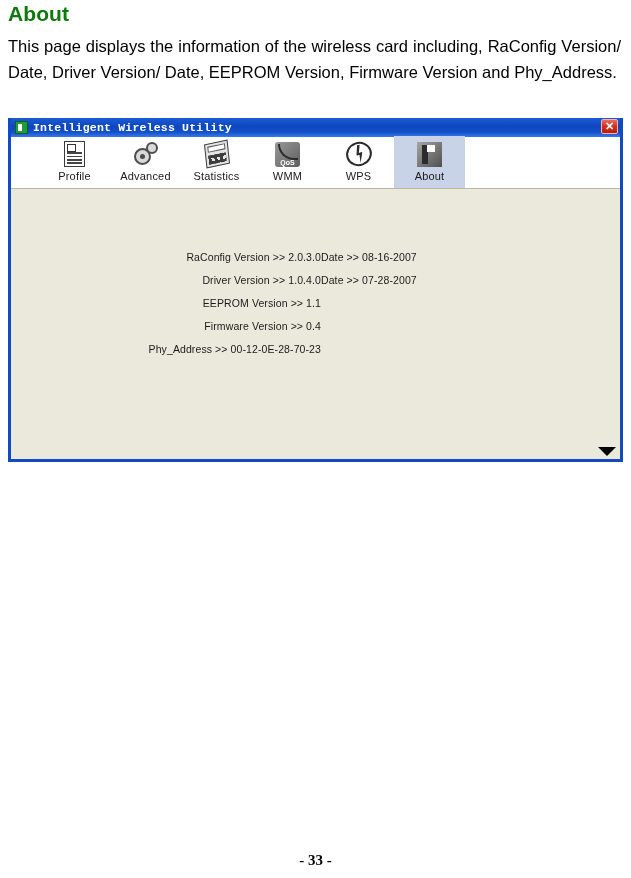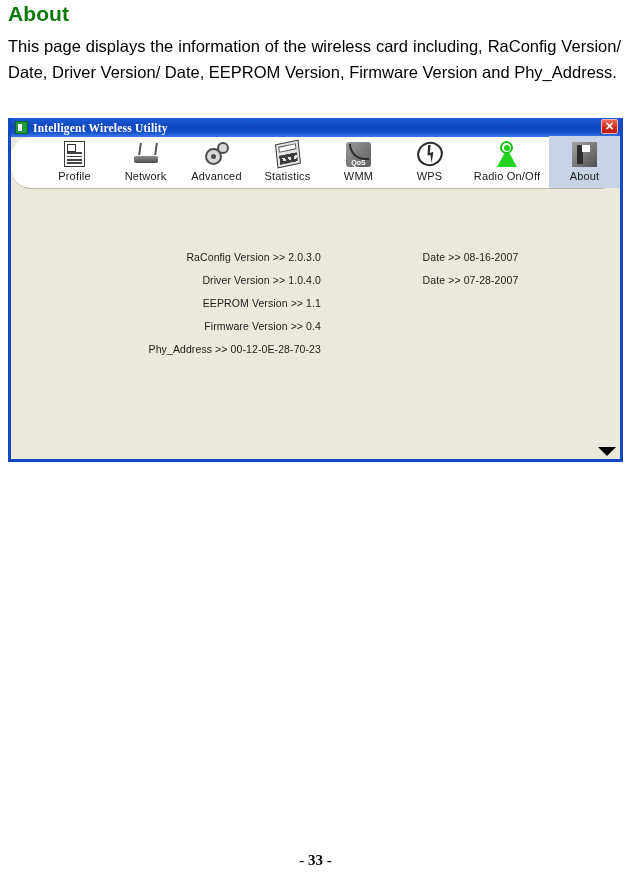--- a/index.html
+++ b/index.html
@@ -71,21 +71,21 @@
   }
   .titlebar-icon::after {
     content: "";
     position: absolute;
     left: 2px; top: 2px;
     width: 4px; height: 7px;
     background: #ffffff;
   }
   .titlebar-text {
     color: #ffffff;
-    font-family: Liberation Serif, serif;
+    font-family: Liberation Mono, monospace;
     font-size: 11.5px;
     font-weight: bold;
     letter-spacing: 0.2px;
     white-space: nowrap;
   }
   .titlebar-close {
     position: absolute;
     right: 2px;
     top: 1px;
     width: 17px;
@@ -108,21 +108,20 @@
   
   .toolbar {
     height: 52px;
     background: #ffffff;
     border-bottom: 1px solid #b9b6a4;
     display: flex;
     align-items: flex-end;
     padding-left: 28px;
     box-sizing: border-box;
     position: relative;
-    border-radius: 20px;
   }
   .tool {
     width: 71px;
     height: 52px;
     display: flex;
     flex-direction: column;
     align-items: center;
     justify-content: flex-start;
     padding-top: 3px;
     box-sizing: border-box;
@@ -361,21 +360,21 @@
     vertical-align: middle;
     white-space: nowrap;
     letter-spacing: 0.1px;
   }
   .col-left {
     width: 310px;
     text-align: right;
     padding-right: 2px;
   }
   .col-right {
-    text-align: center;
+    text-align: left;
     padding-left: 50px;
   }
   .sep { padding: 0 3px; }
 
   .scroll-arrow {
     position: absolute;
     right: 4px;
     bottom: 3px;
     width: 0; height: 0;
     border-left: 9px solid transparent;
@@ -415,26 +414,20 @@
 
   <div class="toolbar">
 
     <div class="tool">
       <span class="glyph">
           <span class="ic-profile"></span>
         </span>
       <span class="label">Profile</span>
     </div>
 
-    <div class="tool">
-      <span class="glyph">
-          <span class="ic-network"></span>
-        </span>
-      <span class="label">Network</span>
-    </div>
 
     <div class="tool">
       <span class="glyph">
           <span class="ic-advanced">
             <span class="g1"></span>
             <span class="g2"></span>
           </span>
         </span>
       <span class="label">Advanced</span>
     </div>
@@ -453,30 +446,20 @@
       <span class="label">WMM</span>
     </div>
 
     <div class="tool">
       <span class="glyph">
           <span class="ic-wps"></span>
         </span>
       <span class="label">WPS</span>
     </div>
 
-    <div class="tool wide">
-      <span class="glyph">
-          <span class="ic-radio">
-            <span class="ring"></span>
-            <span class="dot"></span>
-            <span class="base"></span>
-          </span>
-        </span>
-      <span class="label">Radio On/Off</span>
-    </div>
 
     <div class="tool selected">
       <span class="glyph">
           <span class="ic-about"></span>
         </span>
       <span class="label">About</span>
     </div>
 
   </div>
 

